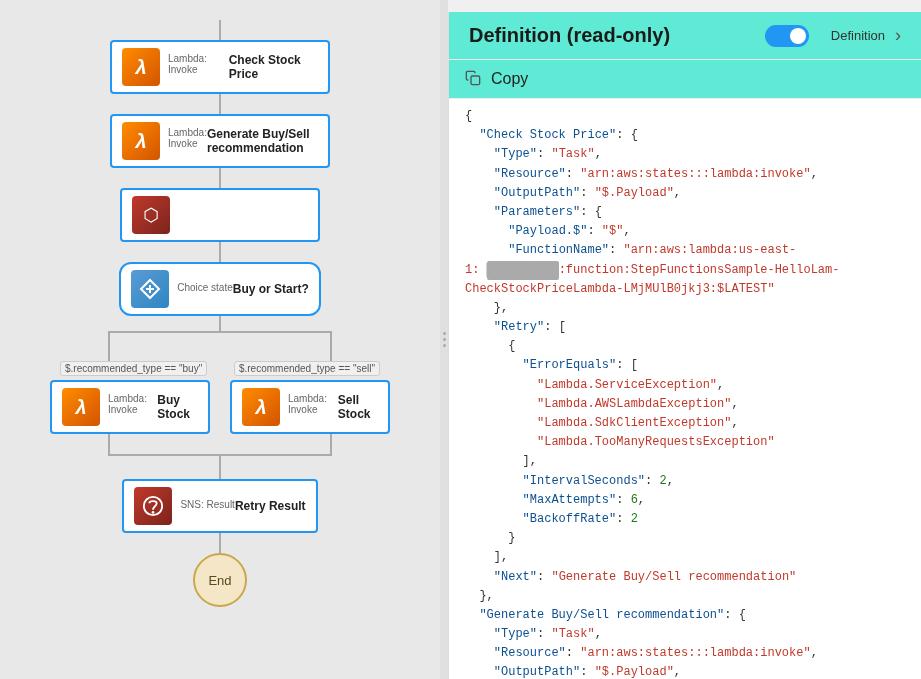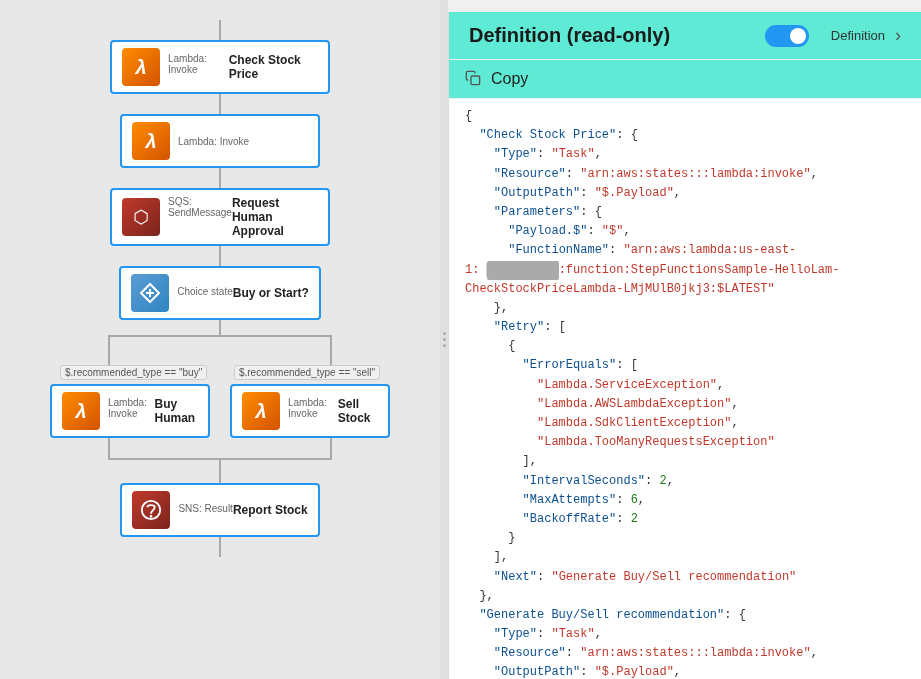--- a/index.html
+++ b/index.html
@@ -96,21 +96,21 @@
     .task-name {
       font-size: 12px;
       font-weight: 600;
       color: #222;
     }
 
     
     .choice-node {
       background: white;
       border: 2px solid #2196F3;
-      border-radius: 4px;
+      border-radius: 12px;
       padding: 6px 10px;
       display: flex;
       align-items: center;
       gap: 8px;
       min-width: 160px;
     }
 
     .choice-icon-box {
       width: 38px;
       height: 38px;
@@ -334,32 +334,29 @@
     </div>
 
     <div class="connector"></div>
 
     <div class="task-node orange-bg">
       <div class="icon-box" style="background: linear-gradient(135deg, #FF8C00, #d35400);">
         <span style="font-style:italic; font-weight:bold; font-size:20px;">λ</span>
       </div>
       <div class="task-label">
         <span class="task-type">Lambda: Invoke</span>
+        <span class="task-name">Generate Buy/Sell recommendation</span>
       </div>
     </div>
 
     <div class="connector"></div>
 
     <div class="task-node" style="border-color: #2196F3;">
       <div class="icon-box" style="background: linear-gradient(135deg, #c0392b, #7b241c);">
         <span style="font-size:18px;">⬡</span>
-      </div>
-      <div class="task-label">
-        <span class="task-type">SQS: SendMessage</span>
-        <span class="task-name">Request Human Approval</span>
       </div>
     </div>
 
     <div class="connector"></div>
 
     <div class="choice-node">
       <div class="choice-icon-box">
         <svg width="22" height="22" viewBox="0 0 22 22">
           <polygon points="11,2 20,11 11,20 2,11" fill="none" stroke="white" stroke-width="2"></polygon>
           <line x1="7" y1="11" x2="15" y2="11" stroke="white" stroke-width="2"></line>
@@ -389,21 +386,21 @@
     </div>
 
     <div class="parallel-node-wrap">
 
       <div class="task-node orange-bg" style="min-width:140px;max-width:160px;">
         <div class="icon-box" style="background: linear-gradient(135deg, #FF8C00, #d35400);">
           <span style="font-style:italic; font-weight:bold; font-size:20px;">λ</span>
         </div>
         <div class="task-label">
           <span class="task-type">Lambda: Invoke</span>
-          <span class="task-name">Buy Human</span>
+          <span class="task-name">Buy Stock</span>
         </div>
       </div>
 
       <div class="task-node orange-bg" style="min-width:140px;max-width:160px;">
         <div class="icon-box" style="background: linear-gradient(135deg, #FF8C00, #d35400);">
           <span style="font-style:italic; font-weight:bold; font-size:20px;">λ</span>
         </div>
         <div class="task-label">
           <span class="task-type">Lambda: Invoke</span>
           <span class="task-name">Sell Stock</span>
@@ -425,26 +422,29 @@
     <div class="sns-node">
       <div class="sns-icon-box">
         <svg width="22" height="22" viewBox="0 0 24 24" fill="white">
           <circle cx="12" cy="12" r="10" fill="none" stroke="white" stroke-width="2"></circle>
           <path d="M8 9 C8 6 16 6 16 9 C16 12 12 13 12 16" stroke="white" stroke-width="2" fill="none"></path>
           <circle cx="12" cy="19" r="1.5" fill="white"></circle>
         </svg>
       </div>
       <div class="task-label">
         <span class="task-type">SNS: Result</span>
-        <span class="task-name">Report Stock</span>
+        <span class="task-name">Retry Result</span>
       </div>
     </div>
 
     <div class="connector"></div>
 
+    <div class="state-circle">
+      <span>End</span>
+    </div>
 
   </div>
 </div>
 
 <div class="panel-divider">
   <div class="divider-dots">
     <div class="divider-dot"></div>
     <div class="divider-dot"></div>
     <div class="divider-dot"></div>
   </div>

